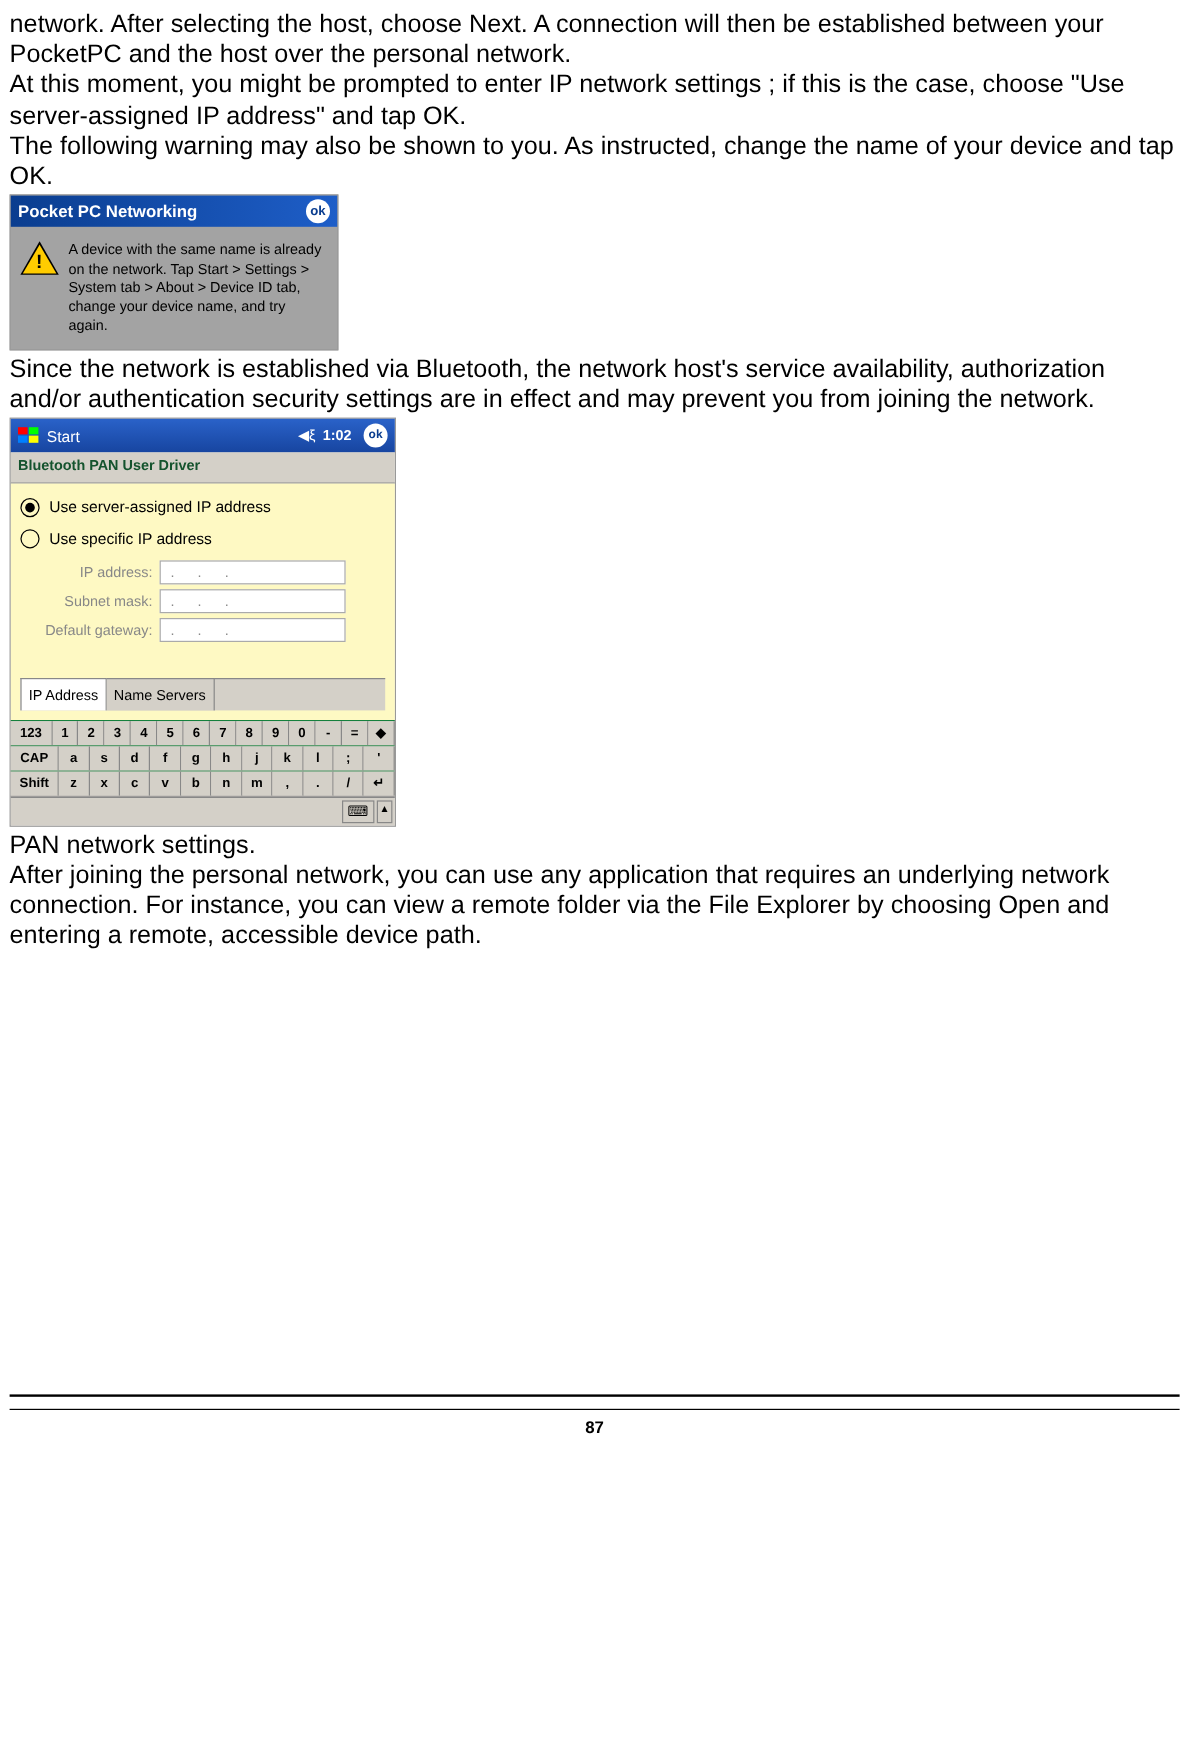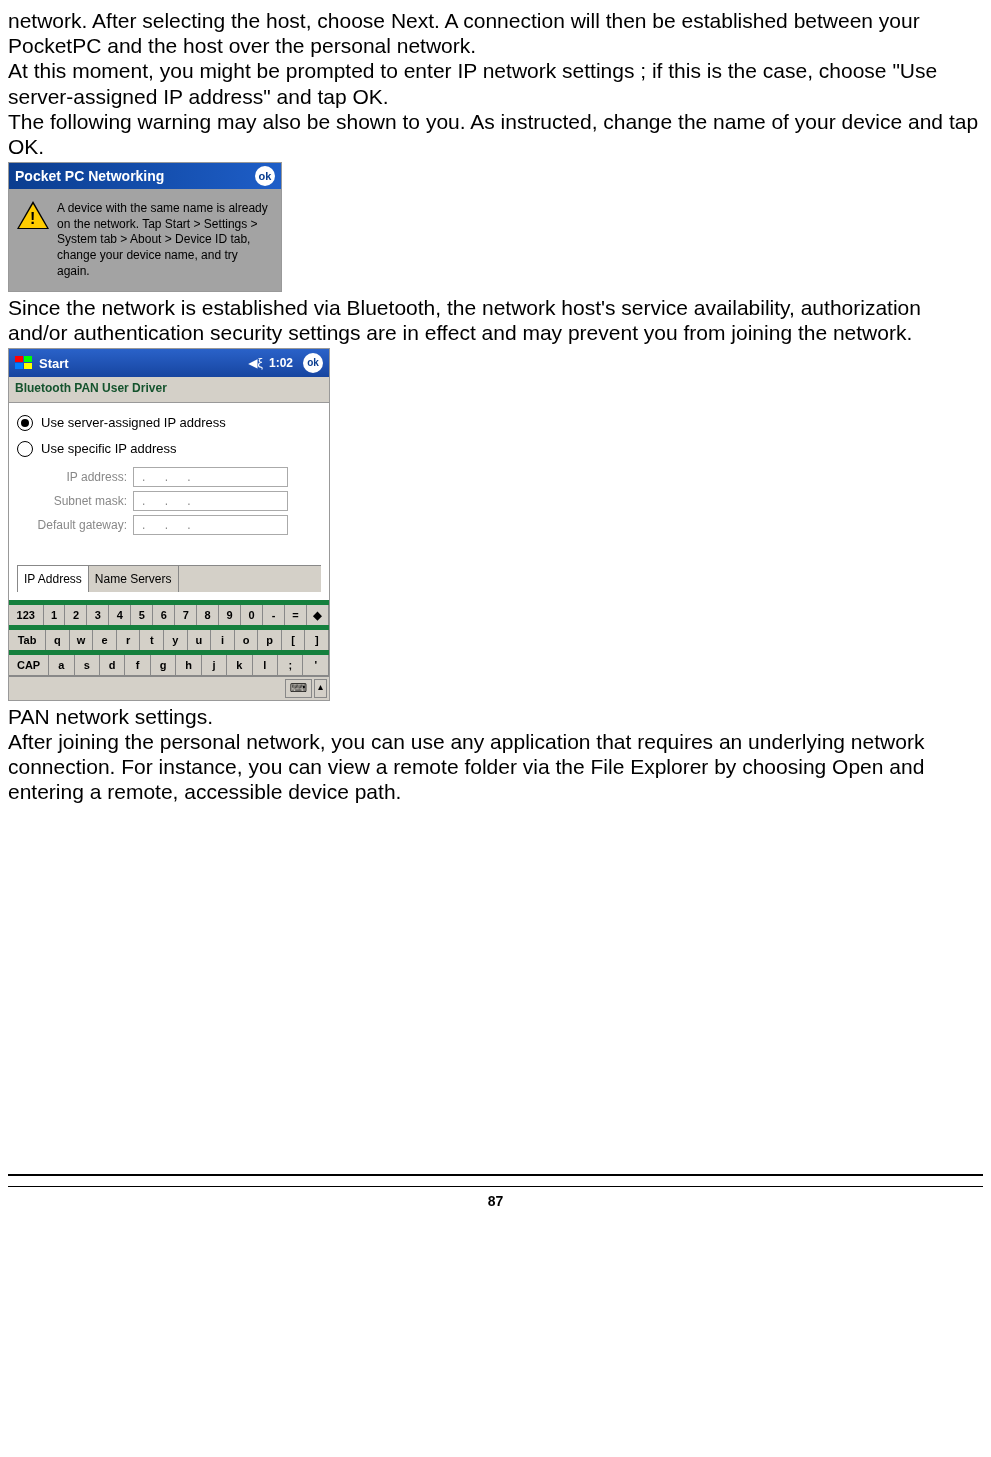--- a/index.html
+++ b/index.html
@@ -128,21 +128,21 @@
       width: 8px;
       height: 6px;
     }
     
     .wf-r { background: #ff0000; top: 0; left: 0; }
     .wf-g { background: #00ff00; top: 0; left: 9px; }
     .wf-b { background: #0080ff; top: 7px; left: 0; }
     .wf-y { background: #ffff00; top: 7px; left: 9px; }
     
     .start-label {
-      font-weight: bold;
+      font-weight: normal;
       flex: 1;
     }
     
     .sound-icon {
       font-size: 12px;
     }
     
     .time-label {
       font-size: 12px;
       font-weight: bold;
@@ -165,21 +165,21 @@
     .pan-header {
       background: #d4d0c8;
       color: #14532d;
       font-weight: bold;
       font-size: 12px;
       padding: 4px 6px 6px 6px;
       border-bottom: 1px solid #999;
     }
     
     .pan-body {
-      background: #ffffff;
+      background: #fef9c3;
       padding: 12px 8px 8px 8px;
     }
     
     .radio-row {
       display: flex;
       align-items: center;
       gap: 8px;
       font-size: 13px;
       margin-bottom: 10px;
     }
@@ -251,21 +251,21 @@
       border-left: none;
     }
     
     
     .keyboard {
       background: #d4d0c8;
     }
     
     .kb-row {
       display: flex;
-      border-top: 5px solid #15803d;
+      border-top: 1px solid #15803d;
       align-items: center;
     }
     
     .kb-key {
       border-right: 1px solid #888;
       font-size: 11px;
       font-weight: bold;
       text-align: center;
       padding: 2px 0;
       background: #d4d0c8;
@@ -399,48 +399,47 @@
         <span class="kb-key">6</span>
         <span class="kb-key">7</span>
         <span class="kb-key">8</span>
         <span class="kb-key">9</span>
         <span class="kb-key">0</span>
         <span class="kb-key">-</span>
         <span class="kb-key">=</span>
         <span class="kb-key">◆</span>
       </div>
     <div class="kb-row">
-        <span class="kb-key wide">Tab</span>
-        <span class="kb-key">q</span>
-        <span class="kb-key">w</span>
-        <span class="kb-key">e</span>
-        <span class="kb-key">r</span>
-        <span class="kb-key">t</span>
-        <span class="kb-key">y</span>
-        <span class="kb-key">u</span>
-        <span class="kb-key">i</span>
-        <span class="kb-key">o</span>
-        <span class="kb-key">p</span>
-        <span class="kb-key">[</span>
-        <span class="kb-key">]</span>
-      </div>
-    <div class="kb-row">
         <span class="kb-key wide">CAP</span>
         <span class="kb-key">a</span>
         <span class="kb-key">s</span>
         <span class="kb-key">d</span>
         <span class="kb-key">f</span>
         <span class="kb-key">g</span>
         <span class="kb-key">h</span>
         <span class="kb-key">j</span>
         <span class="kb-key">k</span>
         <span class="kb-key">l</span>
         <span class="kb-key">;</span>
         <span class="kb-key">'</span>
       </div>
+    <div class="kb-row">
+        <span class="kb-key wide">Shift</span>
+        <span class="kb-key">z</span>
+        <span class="kb-key">x</span>
+        <span class="kb-key">c</span>
+        <span class="kb-key">v</span>
+        <span class="kb-key">b</span>
+        <span class="kb-key">n</span>
+        <span class="kb-key">m</span>
+        <span class="kb-key">,</span>
+        <span class="kb-key">.</span>
+        <span class="kb-key">/</span>
+        <span class="kb-key">↵</span>
+      </div>
   </div>
   <div class="bottom-bar">
     <span class="kb-toggle">⌨</span>
     <span class="kb-toggle-arrow">▴</span>
   </div>
 </div>
 
 <p class="body-text">PAN network settings.</p>
 <p class="body-text">After joining the personal network, you can use any application that requires an underlying network connection. For instance, you can view a remote folder via the File Explorer by choosing Open and entering a remote, accessible device path.</p>
 

